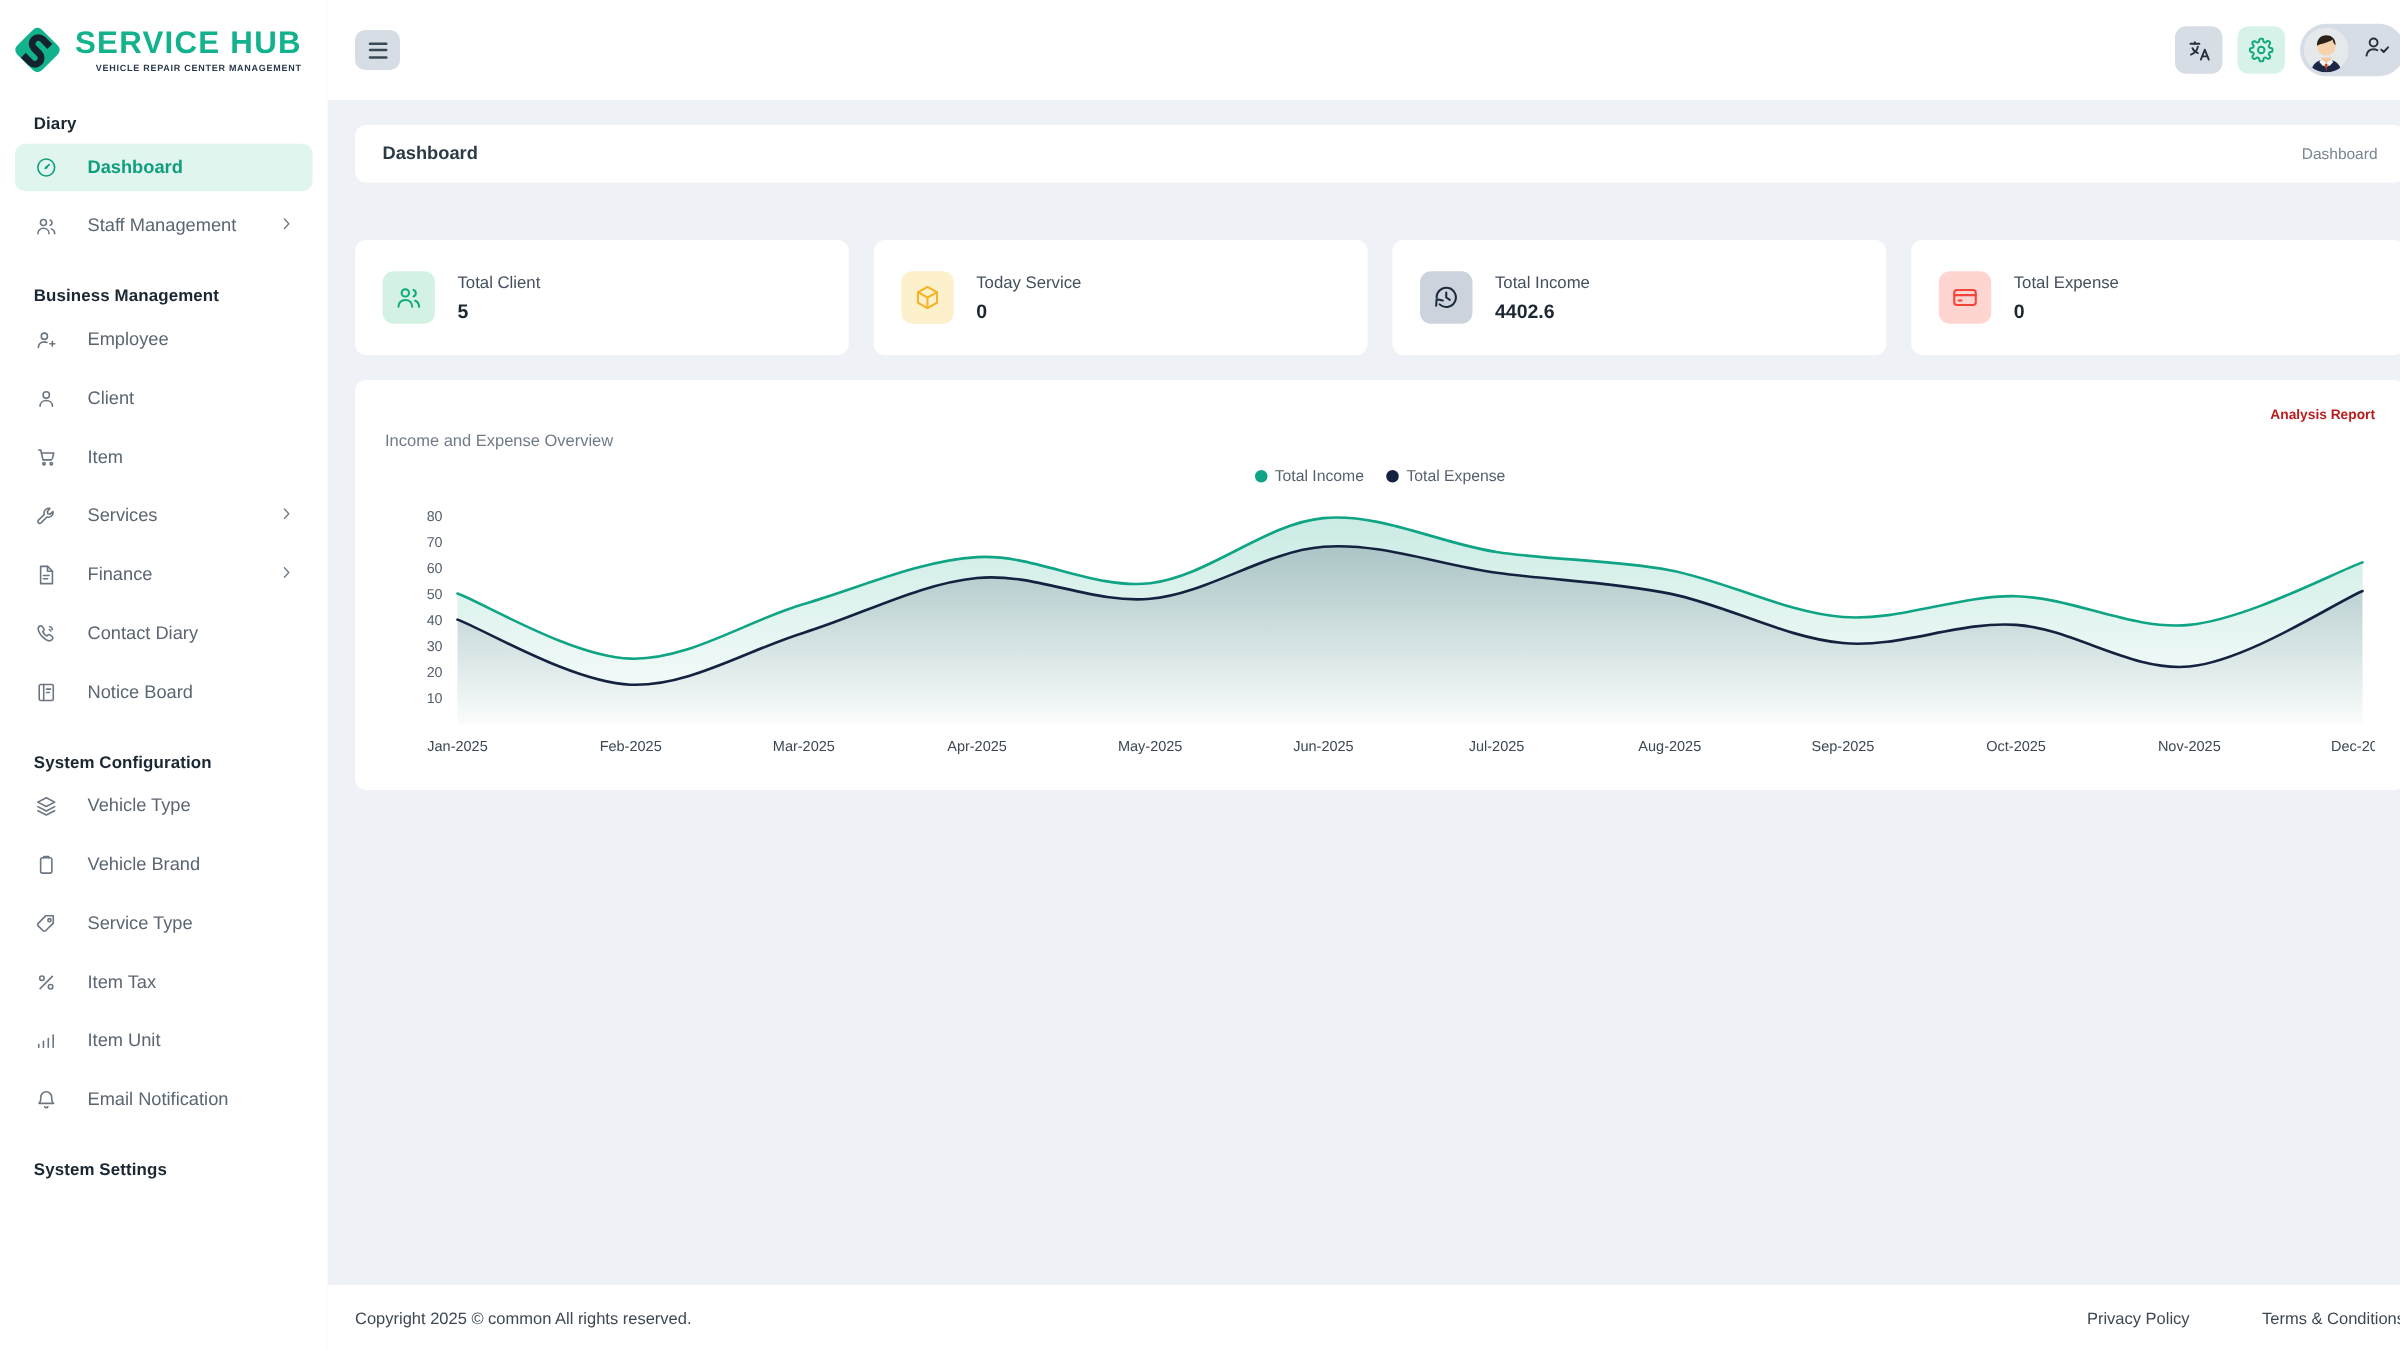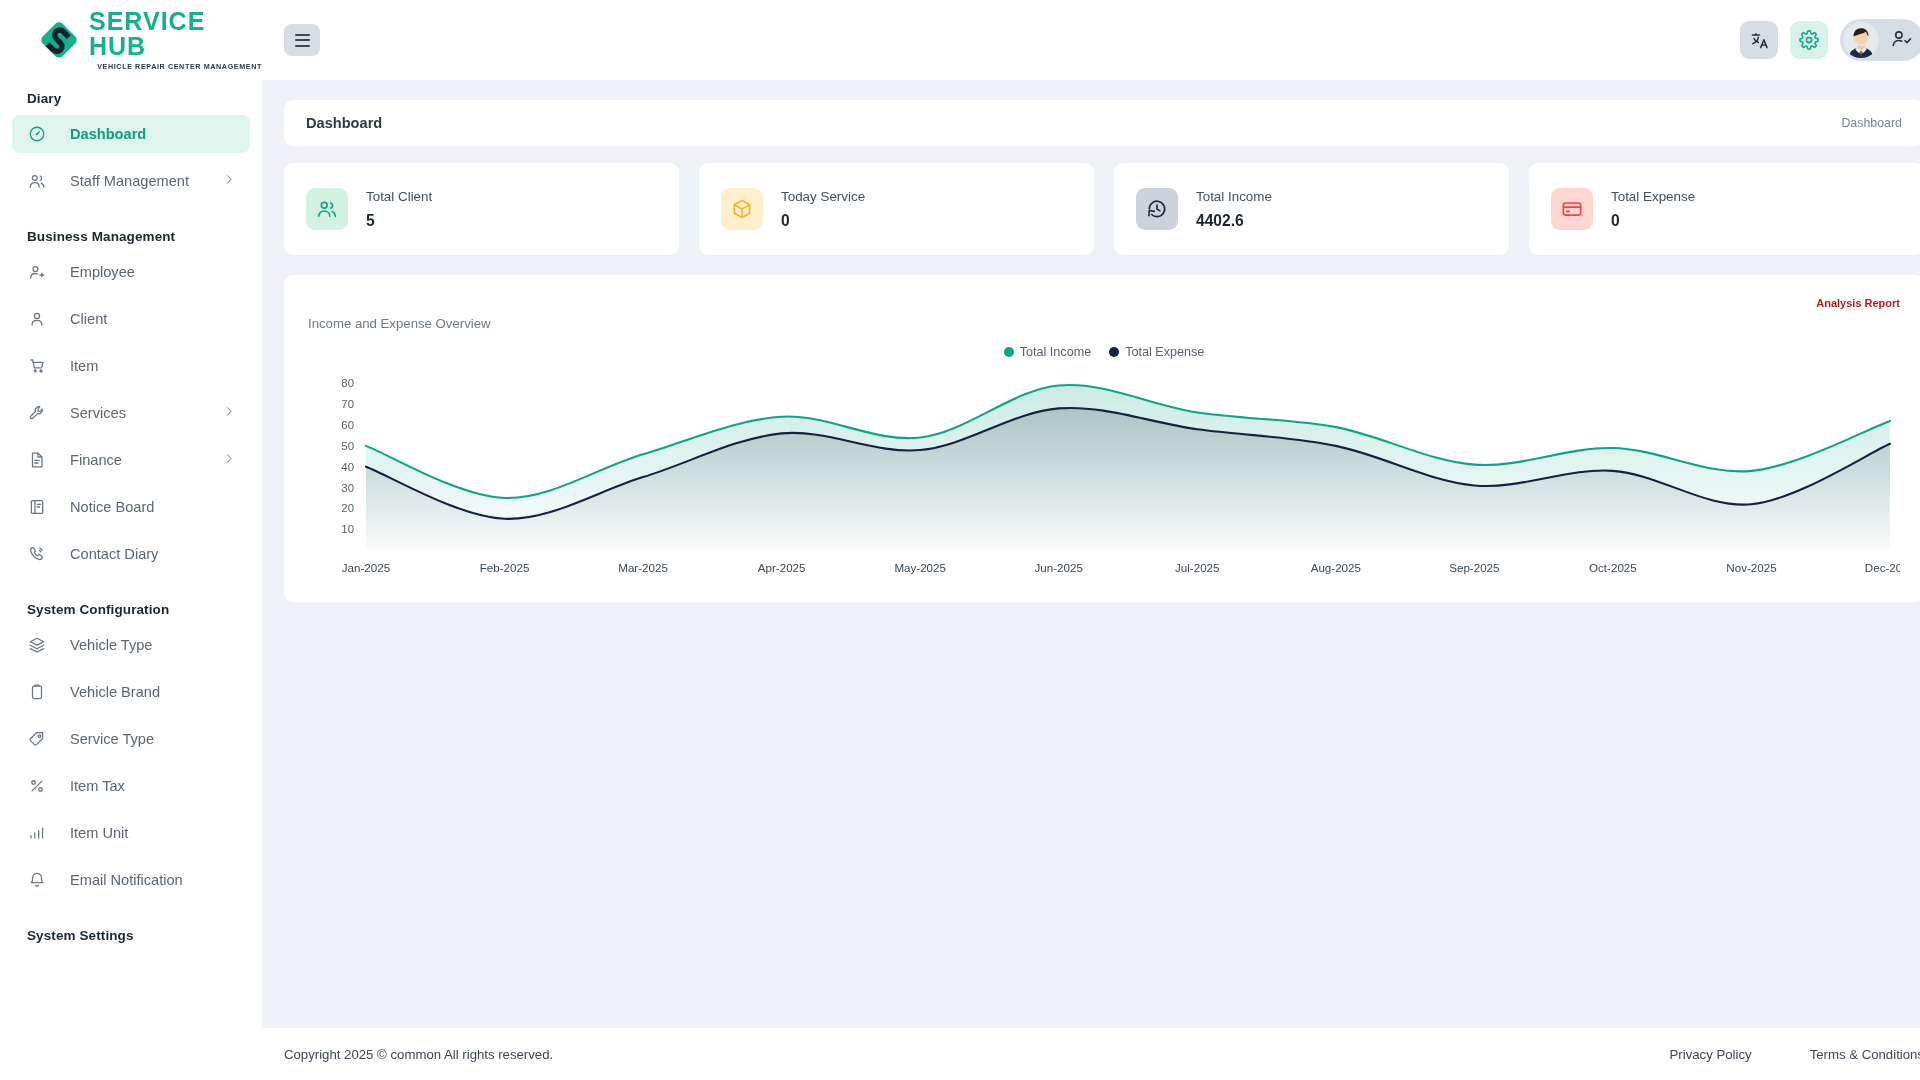--- a/index.html
+++ b/index.html
@@ -9,21 +9,21 @@
     background: #eef2f6;
     overflow: hidden;
   }
   .app { position: relative; width: 1920px; height: 1080px; display: flex; }
 
   
   .sidebar {
     width: 262px; height: 1080px; background: #ffffff;
     flex: 0 0 262px; position: relative; overflow: hidden;
   }
-  .logo-wrap { height: 80px; display: flex; align-items: center; padding-left: 37px; }
+  .logo-wrap { height: 80px; display: flex; align-items: center; padding-left: 8px; }
   .logo-mark { width: 44px; height: 44px; position: relative; flex: 0 0 44px; }
   .logo-text { margin-left: 8px; }
   .logo-title { font-size: 25px; font-weight: 700; letter-spacing: 1px; color: #12B28C; line-height: 1; }
   .logo-sub { font-size: 7.2px; letter-spacing: .6px; color: #2b3a4a; margin-top: 3px; font-weight: 600; text-align: right; }
 
   .nav { padding: 0 12px; }
   .nav-head {
     font-size: 13.5px; font-weight: 700; color: #1b2733;
     padding: 11px 0 9px 15px; letter-spacing: .1px;
   }
@@ -70,21 +70,21 @@
   .card { background: #fff; border-radius: 9px; }
 
   .page-head {
     height: 46px; display: flex; align-items: center; justify-content: space-between;
     padding: 0 22px; margin-bottom: 17px;
   }
   .page-title { font-size: 14.6px; font-weight: 700; color: #2c3a47; }
   .breadcrumb { font-size: 12.4px; color: #7a8592; }
 
   .stats { display: flex; gap: 20px; margin-bottom: 20px; }
-  .stat { flex: 1 1 0; height: 92px; display: flex; align-items: center; padding: 16px 22px; }
+  .stat { flex: 1 1 0; height: 92px; display: flex; align-items: center; padding: 16px 22px; margin-top: 29px; }
   .stat-ico { width: 42px; height: 42px; border-radius: 9px; display: flex; align-items: center; justify-content: center; flex: 0 0 42px; }
   .stat-ico svg { fill: none; stroke-width: 1.8; stroke-linecap: round; stroke-linejoin: round; }
   .stat-txt { margin-left: 18px; }
   .stat-label { font-size: 13.4px; color: #44505d; line-height: 1.35; }
   .stat-value { font-size: 15.6px; font-weight: 700; color: #1d2733; margin-top: 5px; }
 
   .chart-card { padding: 22px 24px 18px 24px; }
   .chart-title { font-size: 11px; font-weight: 700; color: #b91c1c; text-align: right; }
   .chart-sub { font-size: 13.2px; color: #707b88; margin-top: 7px; }
   .legend { display: flex; justify-content: center; gap: 18px; margin-top: 14px; }
@@ -201,37 +201,37 @@
             </svg>
           </span>
           <span class="lbl">Finance</span>
           <span class="chev"><svg width="14" height="14" viewBox="0 0 24 24" fill="none" stroke="#8a939d" stroke-width="1.8" stroke-linecap="round" stroke-linejoin="round">
               <path d="M9.5 5.5l6 6.5-6 6.5"></path>
             </svg></span>
         </div>
         <div class="nav-item">
           <span class="ico">
             <svg width="18" height="18" viewBox="0 0 24 24" fill="none" stroke="#6b7681" stroke-width="1.7" stroke-linecap="round" stroke-linejoin="round">
+              <path d="M4.3 4.4c1.1-1.2 2.6-1.2 3.5 0l1.6 2.1c.6.8.5 1.8-.3 2.5l-.9.8c.9 2 2.4 3.6 4.5 4.6l.8-.9c.7-.8 1.7-.9 2.5-.3l2.1 1.6c1.2.9 1.2 2.4 0 3.5-2.3 2.2-6.3.8-10-2.9S2.1 6.7 4.3 4.4z"></path>
+              <path d="M15.6 4.2c1.6.4 2.8 1.7 3.1 3.3"></path>
+              <path d="M15.2 7.4c.8.2 1.4.8 1.6 1.6"></path>
+            </svg>
+          </span>
+          <span class="lbl">Contact Diary</span>
+        </div>
+        <div class="nav-item">
+          <span class="ico">
+            <svg width="18" height="18" viewBox="0 0 24 24" fill="none" stroke="#6b7681" stroke-width="1.7" stroke-linecap="round" stroke-linejoin="round">
               <rect x="4.5" y="3.5" width="15" height="17" rx="1.6"></rect>
               <path d="M9.3 3.5v17"></path>
               <path d="M12.3 8.4h4.3"></path>
               <path d="M12.3 12h3"></path>
             </svg>
           </span>
           <span class="lbl">Notice Board</span>
-        </div>
-        <div class="nav-item">
-          <span class="ico">
-            <svg width="18" height="18" viewBox="0 0 24 24" fill="none" stroke="#6b7681" stroke-width="1.7" stroke-linecap="round" stroke-linejoin="round">
-              <path d="M4.3 4.4c1.1-1.2 2.6-1.2 3.5 0l1.6 2.1c.6.8.5 1.8-.3 2.5l-.9.8c.9 2 2.4 3.6 4.5 4.6l.8-.9c.7-.8 1.7-.9 2.5-.3l2.1 1.6c1.2.9 1.2 2.4 0 3.5-2.3 2.2-6.3.8-10-2.9S2.1 6.7 4.3 4.4z"></path>
-              <path d="M15.6 4.2c1.6.4 2.8 1.7 3.1 3.3"></path>
-              <path d="M15.2 7.4c.8.2 1.4.8 1.6 1.6"></path>
-            </svg>
-          </span>
-          <span class="lbl">Contact Diary</span>
         </div>
         <div class="nav-head sp">System Configuration</div>
         <div class="nav-item">
           <span class="ico">
             <svg width="18" height="18" viewBox="0 0 24 24" fill="none" stroke="#6b7681" stroke-width="1.7" stroke-linecap="round" stroke-linejoin="round">
               <path d="M12 3l9 4.6-9 4.6-9-4.6z"></path>
               <path d="M3 12.4l9 4.6 9-4.6"></path>
               <path d="M3 16.8l9 4.6 9-4.6"></path>
             </svg>
           </span>

